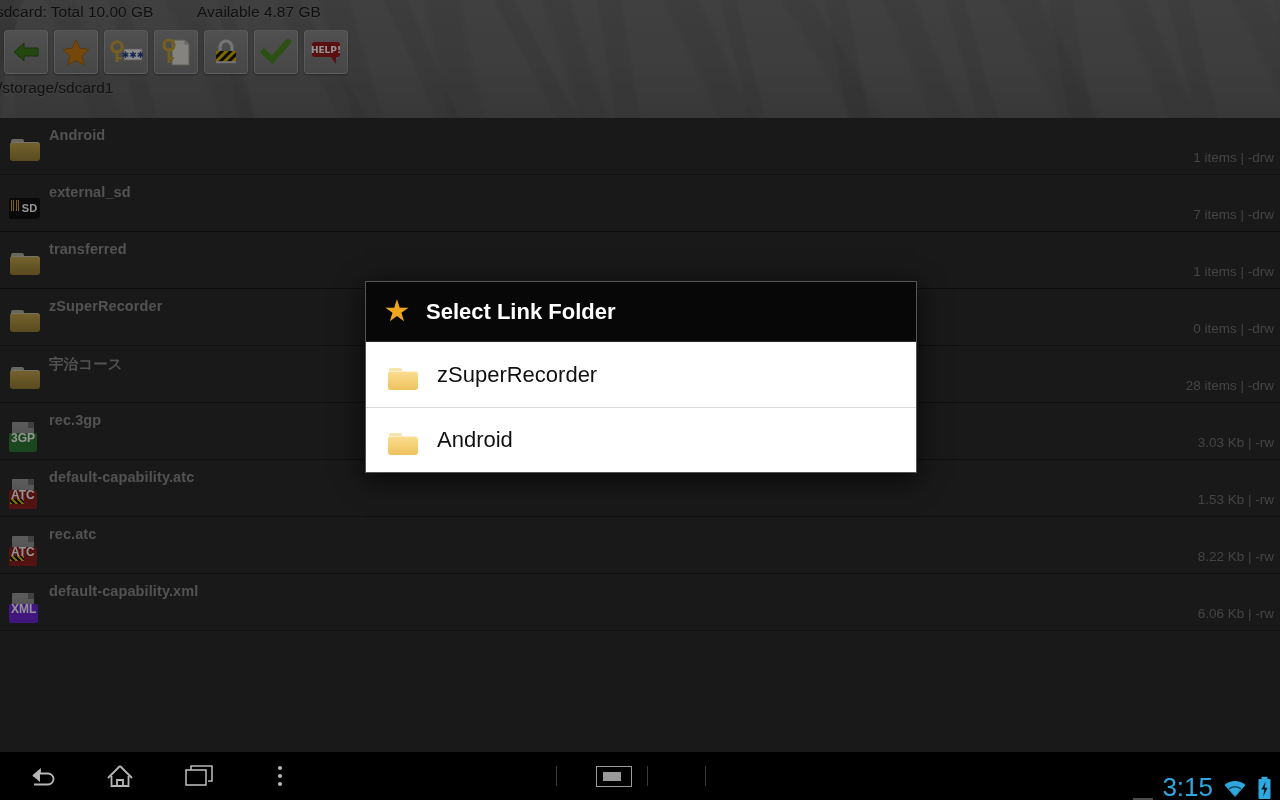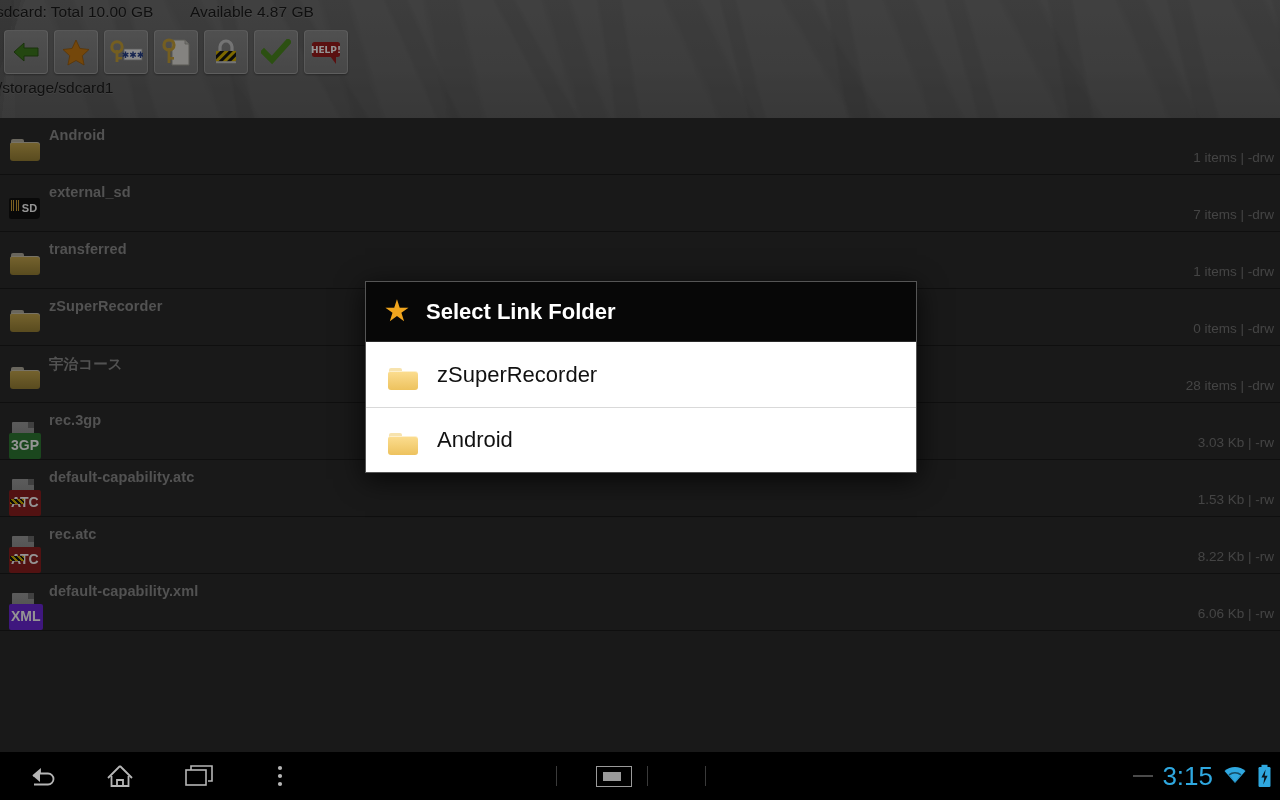--- a/index.html
+++ b/index.html
@@ -27,21 +27,21 @@
     transform-origin:top center;
     filter:blur(2px);
   }
 
   #storage-line {
     position:absolute; left:0; top:0; width:1280px; height:24px;
     line-height:24px; color:#1b1b1b; font-size:15.5px; white-space:nowrap;
     z-index:5; text-shadow:0 1px 0 rgba(255,255,255,0.12);
   }
   #storage-total { position:absolute; left:-4px; top:0; }
-  #storage-avail { position:absolute; left:190px; top:0; }
+  #storage-avail { position:absolute; left:197px; top:0; }
 
   #toolbar { position:absolute; left:4px; top:30px; display:flex; gap:6px; z-index:5; }
   .tbtn {
     width:44px; height:44px; border-radius:4px;
     background:linear-gradient(180deg,#8a8a8a,#7b7b7b);
     border:1px solid rgba(255,255,255,0.22);
     box-shadow:0 1px 2px rgba(0,0,0,0.35);
     display:flex; align-items:center; justify-content:center;
     position:relative; overflow:hidden;
   }
@@ -112,23 +112,23 @@
   .fileic .sheet {
     position:absolute; left:4px; top:5px; width:22px; height:25px;
     background:linear-gradient(180deg,#9e9e9e,#858585);
     border-radius:1px;
   }
   .fileic .fold {
     position:absolute; left:20px; top:5px; width:6px; height:6px;
     background:#6e6e6e;
   }
   .fileic .badge {
-    position:absolute; left:1px; top:16px; min-width:22px; height:26px;
-    border-radius:2px; color:#fff; font-size:14px; font-weight:bold;
-    line-height:11px; text-align:center; padding:7px 2px;
+    position:absolute; left:1px; top:16px; min-width:22px; height:19px;
+    border-radius:2px; color:#fff; font-size:12px; font-weight:bold;
+    line-height:11px; text-align:center; padding:0 2px;
   }
   .fileic .badge.g { background:#2f7a34; }
   .fileic .badge.r { background:#8e2020; }
   .fileic .badge.b { background:#6d28d9; }
   .fileic .stripes {
     position:absolute; left:2px; top:25px; width:14px; height:5px;
     background:repeating-linear-gradient(45deg,#d8b400 0 2px,#151515 2px 4px);
   }
 
   
@@ -175,21 +175,21 @@
   .ime-sep { position:absolute; top:14px; width:1px; height:20px; background:#3a3a3a; }
   #ime-box {
     position:absolute; left:40px; top:14px; width:36px; height:21px;
     border:1.5px solid #9a9a9a;
   }
   #ime-box i { position:absolute; left:6px; top:5px; width:18px; height:9px;
                background:#9a9a9a; display:block; }
 
   #status-right {
     position:absolute; right:8px; top:0; height:48px;
-    display:flex; align-items:center; gap:9px;
+    display:flex; align-items:flex-end; gap:9px;
   }
   #dash { width:20px; height:2px; background:#4a4a4a; }
   #clock { color:#2fa8e0; font-size:26px; line-height:26px; }
   .wifi, .batt { display:block; }
 </style>
 </head>
 <body>
 
 <div id="header">
   <div id="header-fronds">

